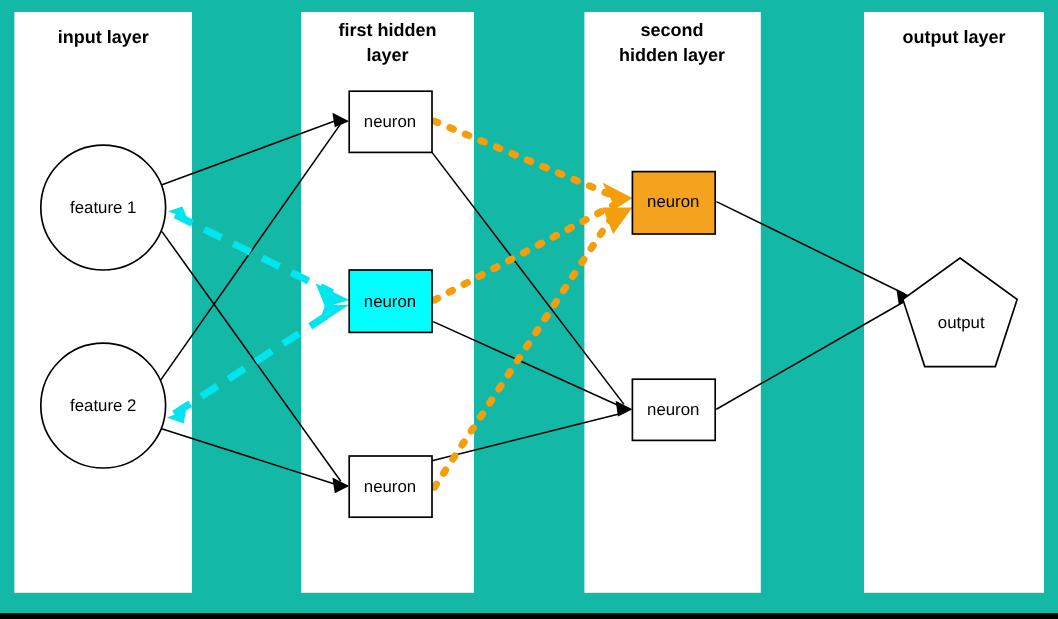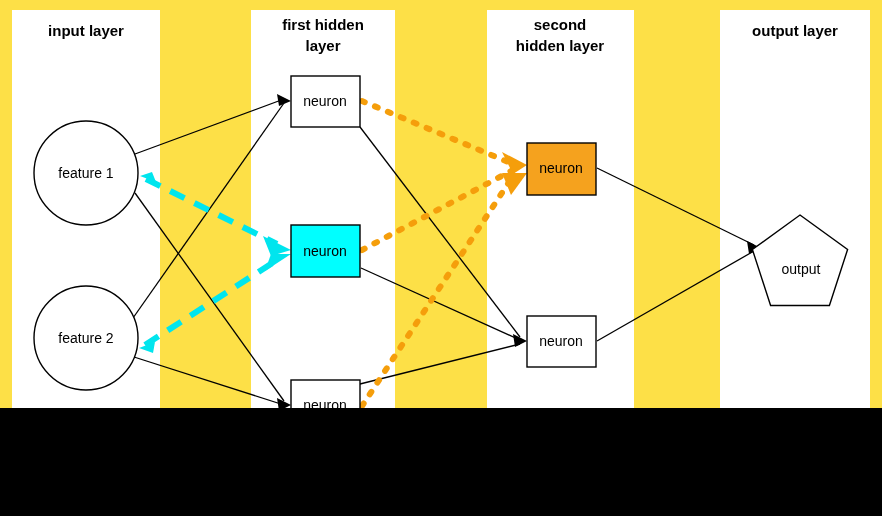--- a/index.html
+++ b/index.html
@@ -3,22 +3,22 @@
 <meta charset="utf-8">
 <style>
   html, body {
     margin: 0;
     padding: 0;
     background: #000000;
   }
   #canvas {
     position: relative;
     width: 882px;
-    height: 408px;
-    background: #fde047;
+    height: 511px;
+    background: #14b8a6;
     overflow: hidden;
     font-family: "Liberation Sans", sans-serif;
   }
   #diagram {
     position: absolute;
     left: 0;
     top: 0;
     width: 882px;
     height: 516px;
   }

